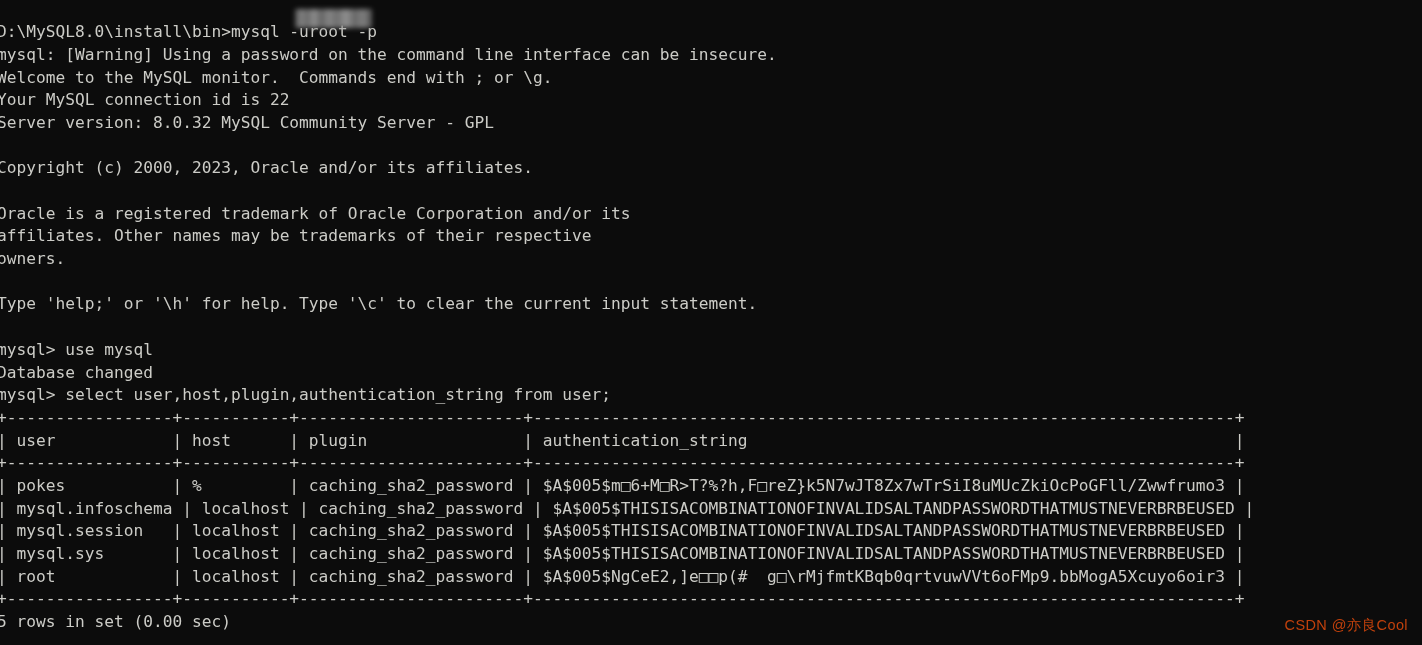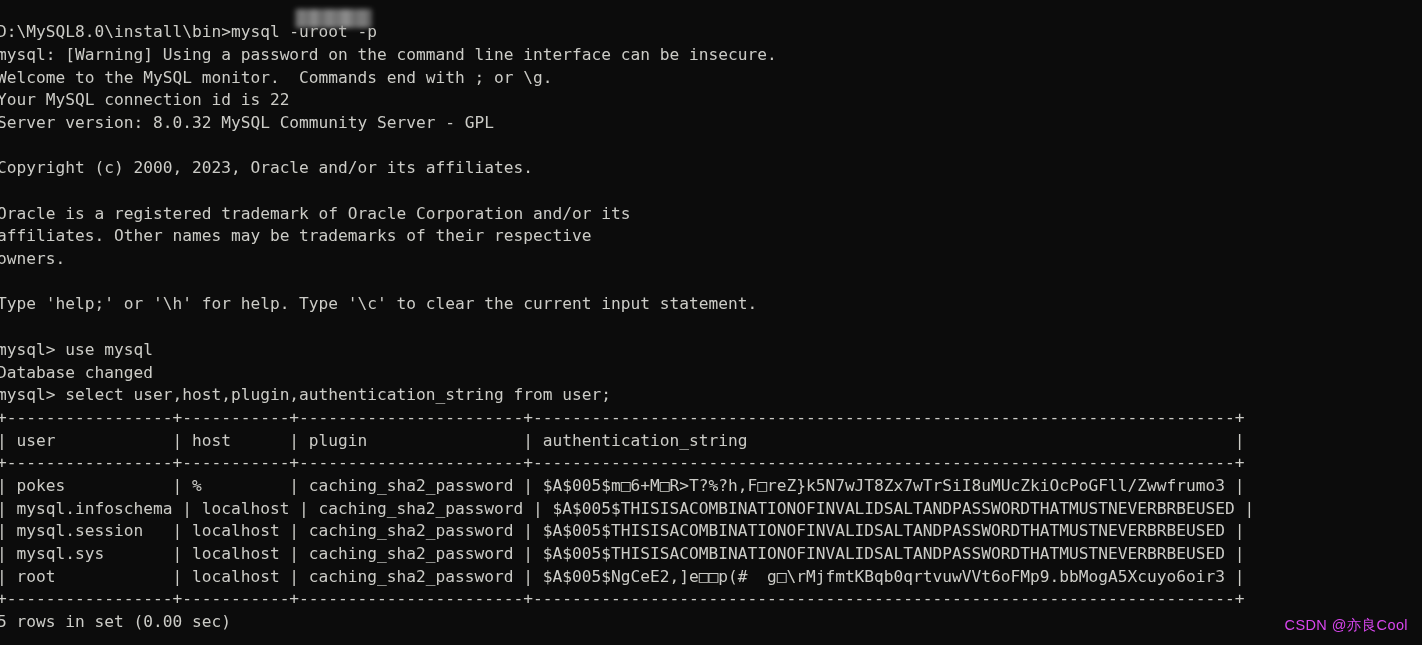--- a/index.html
+++ b/index.html
@@ -52,21 +52,21 @@
     opacity: 0.92;
     border-radius: 1px;
     pointer-events: none;
   }
   #watermark {
     position: absolute;
     right: 14px;
     bottom: 8px;
     font-family: "Liberation Sans", "DejaVu Sans", sans-serif;
     font-size: 14.5px;
-    color: #d946ef;
+    color: #c2410c;
     letter-spacing: 0.4px;
     white-space: pre;
   }
 </style>
 </head>
 <body>
 
 <div id="terminal">
 
   <pre id="screen-text"><span class="line">D:\MySQL8.0\install\bin&gt;mysql -uroot -p</span>

